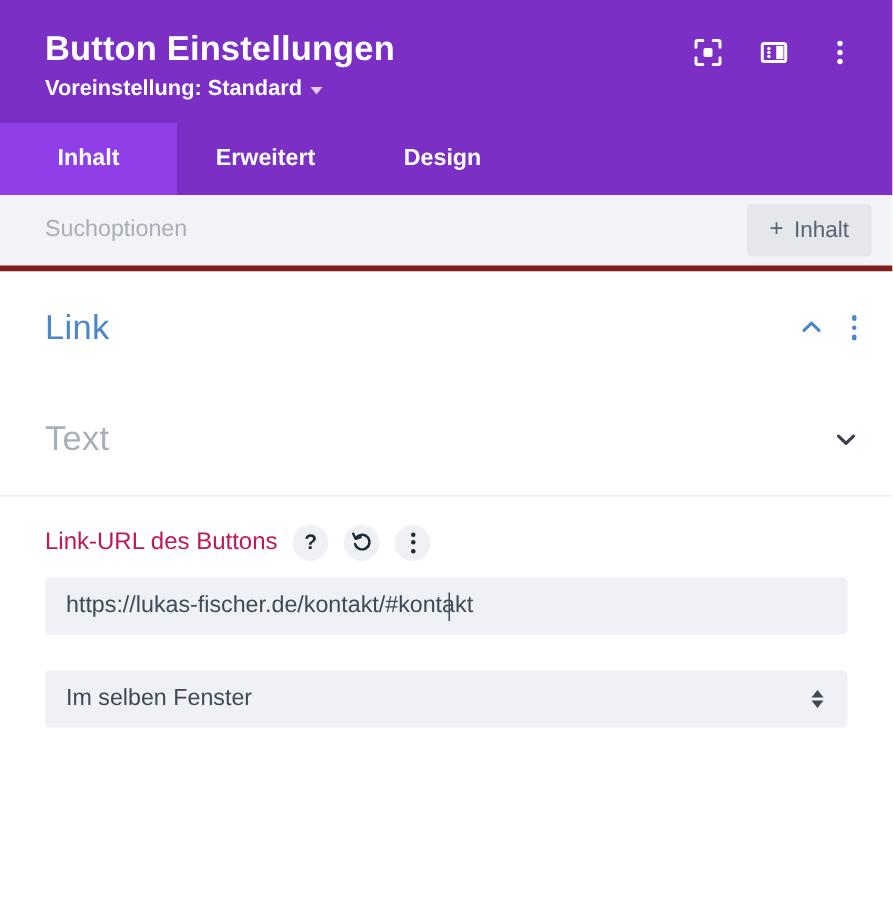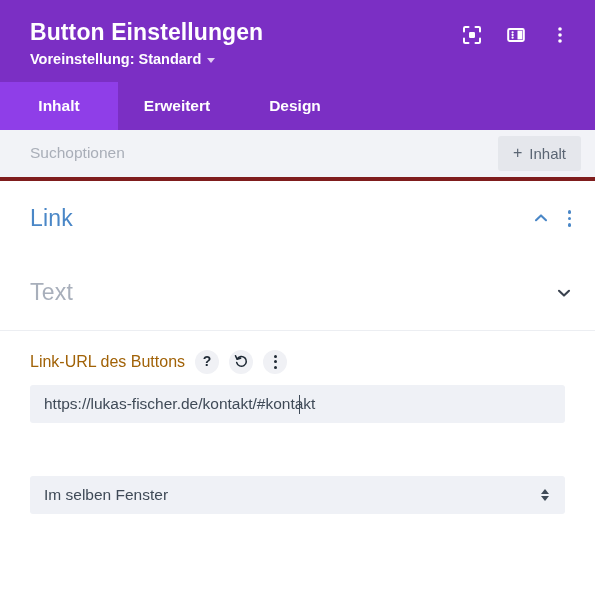--- a/index.html
+++ b/index.html
@@ -195,21 +195,21 @@
   .field-block { padding: 0 30px; }
   .field-label-row {
     display: flex;
     align-items: center;
     gap: 10px;
     margin-top: 19px;
     margin-bottom: 11px;
   }
   .field-label {
     font-size: 16px;
-    color: #a16207;
+    color: #be185d;
     font-weight: 400;
   }
   .round-icon {
     width: 24px; height: 24px;
     border-radius: 50%;
     background: #f0f1f5;
     display: flex;
     align-items: center;
     justify-content: center;
     cursor: pointer;
@@ -267,21 +267,20 @@
     background: #eff1f6;
     border: none;
     border-radius: 3px;
     height: 38px;
     padding: 0 14px;
     display: flex;
     align-items: center;
     font-size: 15.5px;
     color: #3f4a57;
     cursor: pointer;
-    margin-top: 29px;
   }
   .select-arrows {
     position: absolute;
     right: 16px;
     top: 50%;
     transform: translateY(-50%);
     display: flex;
     flex-direction: column;
     gap: 2px;
     pointer-events: none;

